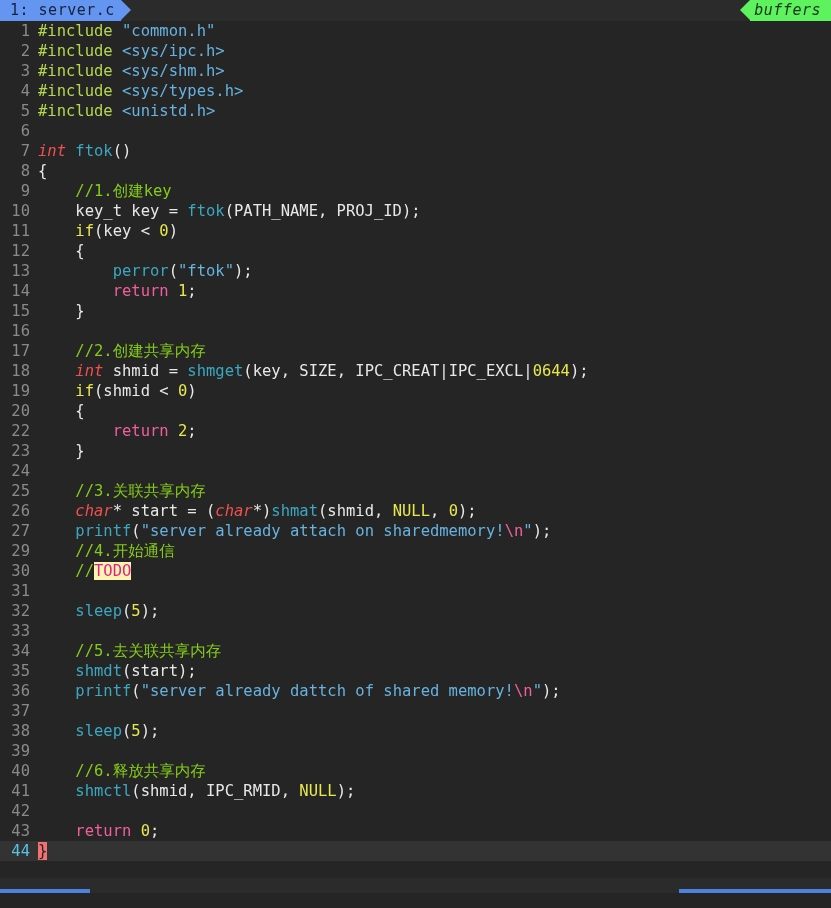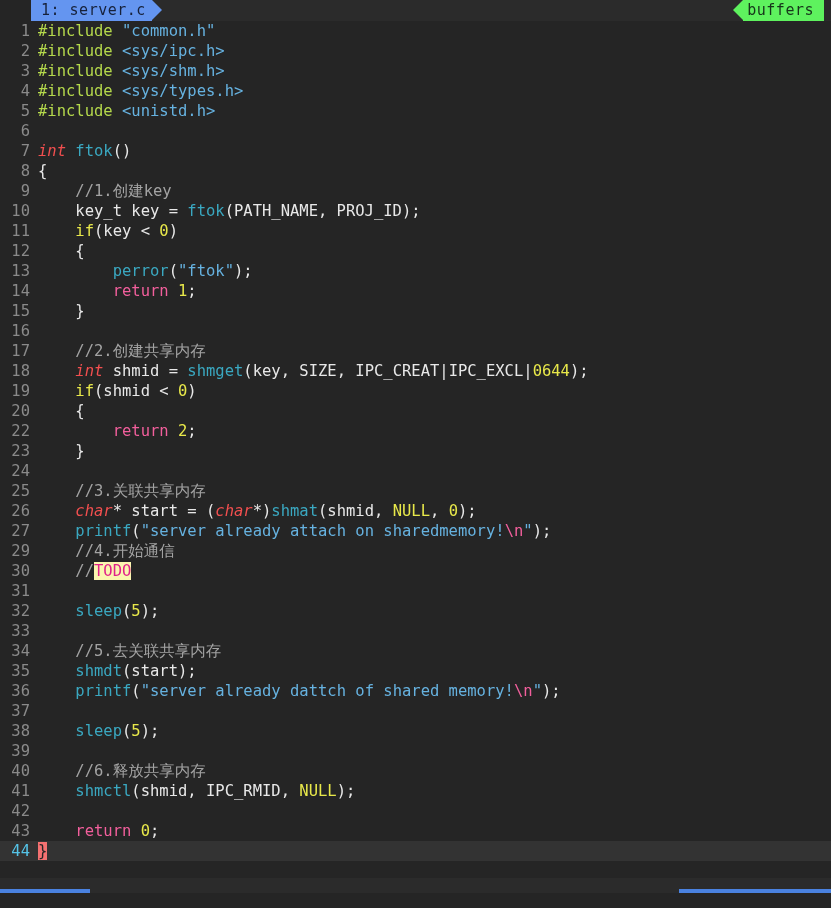--- a/index.html
+++ b/index.html
@@ -13,21 +13,20 @@
     overflow: hidden;
     font-family: "DejaVu Sans Mono", "Liberation Mono", monospace;
   }
 
   
   #tabline {
     position: relative;
     height: 21px;
     background: #2b2b2b;
     overflow: hidden;
-    margin-left: 31px;
   }
   .tab {
     position: absolute;
     top: 0;
     left: 0;
     height: 21px;
     display: flex;
     align-items: center;
     background: #6495f0;
     color: #16213a;
@@ -44,31 +43,32 @@
     top: 0;
     width: 0;
     height: 0;
     border-top: 10.5px solid transparent;
     border-bottom: 10.5px solid transparent;
     border-left: 10px solid #6495f0;
   }
   .tab-right {
     position: absolute;
     top: 0;
-    right: 7px;
+    right: 0;
     height: 21px;
     display: flex;
     align-items: center;
     background: #5ef25e;
     color: #16351a;
     font-size: 15px;
     letter-spacing: 0.5px;
     padding: 0 10px 0 4px;
     line-height: 21px;
     white-space: pre;
+    font-style: italic;
   }
   .tab-right::before {
     content: "";
     position: absolute;
     left: -10px;
     top: 0;
     width: 0;
     height: 0;
     border-top: 10.5px solid transparent;
     border-bottom: 10.5px solid transparent;
@@ -105,21 +105,21 @@
     color: #55c4e8;
   }
   .code {
     color: #e8e8e8;
     flex: 1;
   }
 
   
   .c-pre    { color: #b5d94c; }  
   .c-str    { color: #66b2e0; }  
-  .c-cmt    { color: #a3a3a3; }  
+  .c-cmt    { color: #84cc16; }  
   .c-type   { color: #f24f4f; font-style: italic; }  
   .c-func   { color: #3aa8c1; }  
   .c-kw     { color: #e8e84a; }  
   .c-ret    { color: #f25f9c; }  
   .c-num    { color: #e8e84a; }  
   .c-esc    { color: #f25f9c; }  
   .c-plain  { color: #e8e8e8; }
   .c-todo   { background: #fbf5b0; color: #e0218a; }
 
   

